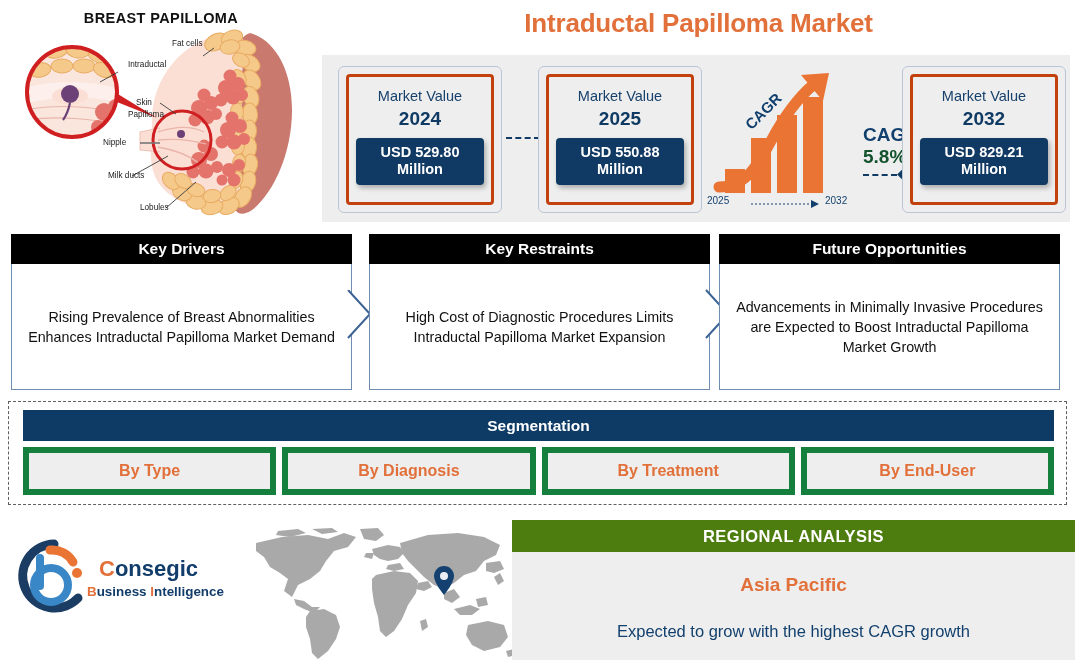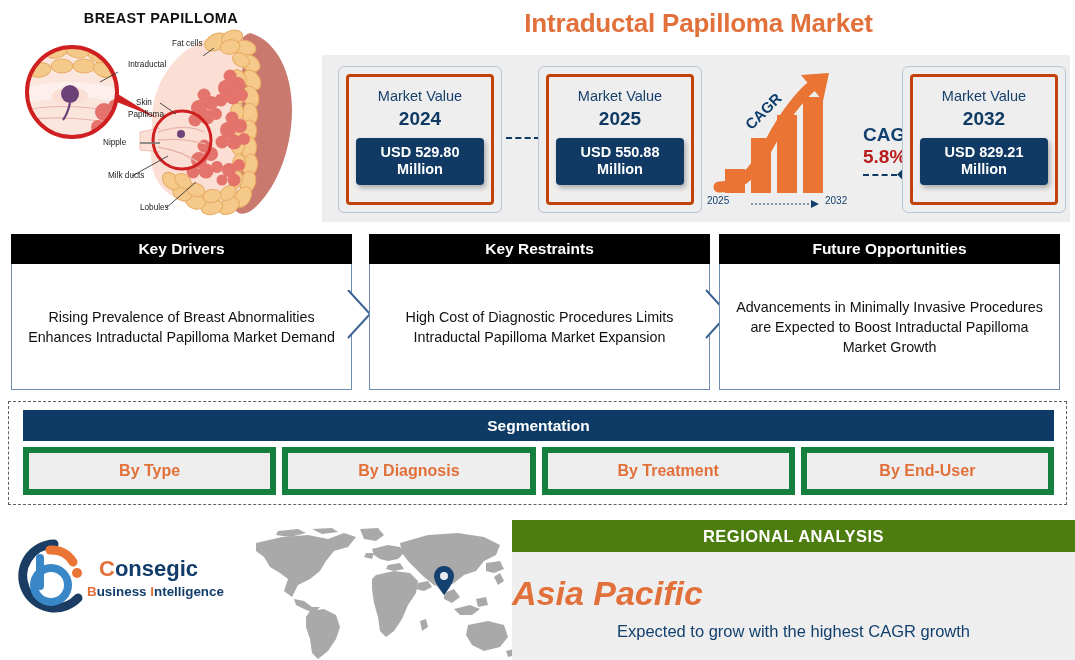--- a/index.html
+++ b/index.html
@@ -31,21 +31,21 @@
       padding:6px 10px 7px;text-align:center;font-size:14.5px;font-weight:bold;
       line-height:17px;box-shadow:2px 3px 5px rgba(0,0,0,.28);min-width:108px;}
 
   .dash-conn{position:absolute;display:flex;align-items:center;}
   .dash-line{width:34px;height:0;border-top:2px dashed #0f3a63;}
   .dash-diam{width:9px;height:9px;background:#0f3a63;transform:rotate(45deg);margin-left:2px;}
 
   
   #cagr-wrap{position:absolute;left:383px;top:8px;width:180px;height:150px;}
   .cagr-big{position:absolute;font-size:19px;font-weight:bold;color:#12406e;}
-  .cagr-val{position:absolute;font-size:19px;font-weight:bold;color:#b91c1c;}
+  .cagr-val{position:absolute;font-size:19px;font-weight:bold;color:#14532d;}
   .yr-lbl{position:absolute;font-size:10px;color:#12406e;}
 
   
   .kbox{position:absolute;top:234px;height:157px;}
   .kbox-hd{height:30px;background:#000000;color:#fff;font-size:15.5px;font-weight:bold;
       display:flex;align-items:center;justify-content:center;}
   .kbox-bd{position:relative;height:126px;border:1px solid #6e8db0;border-top:none;
       background:#fff;box-sizing:border-box;display:flex;align-items:center;
       justify-content:center;text-align:center;padding:0 10px;}
   .kbox-bd span{font-size:14.3px;color:#111;line-height:20px;}
@@ -66,22 +66,22 @@
   .logo-txt1{position:absolute;left:85px;top:20px;font-size:22px;font-weight:bold;}
   .logo-txt2{position:absolute;left:73px;top:48px;font-size:13.4px;font-weight:bold;}
   .or{color:#e2703a;} .nv{color:#123d6b;}
 
   #map-wrap{left:248px;top:527px;width:272px;height:133px;}
 
   #ra-box{left:512px;top:520px;width:563px;height:140px;background:#eeeeee;}
   #ra-hd{position:absolute;left:0;top:0;width:563px;height:32px;background:#4d7c0f;
       color:#fff;font-size:16.5px;font-weight:bold;letter-spacing:.5px;
       display:flex;align-items:center;justify-content:center;}
-  #ra-region{position:absolute;left:0;top:54px;width:563px;
-      font-size:34px;font-weight:bold;color:#e2703a;font-style:italic;}
+  #ra-region{position:absolute;left:0;top:54px;width:563px;text-align:center;
+      font-size:19px;font-weight:bold;color:#e2703a;}
   #ra-sub{position:absolute;left:0;top:102px;width:563px;text-align:center;
       font-size:16.5px;color:#12406e;}
 </style>
 </head>
 <body>
 
 <div class="abs" id="illus">
   <div class="abs" id="illus-title">BREAST PAPILLOMA</div>
 
   <svg width="322" height="228" viewBox="0 0 322 228">

